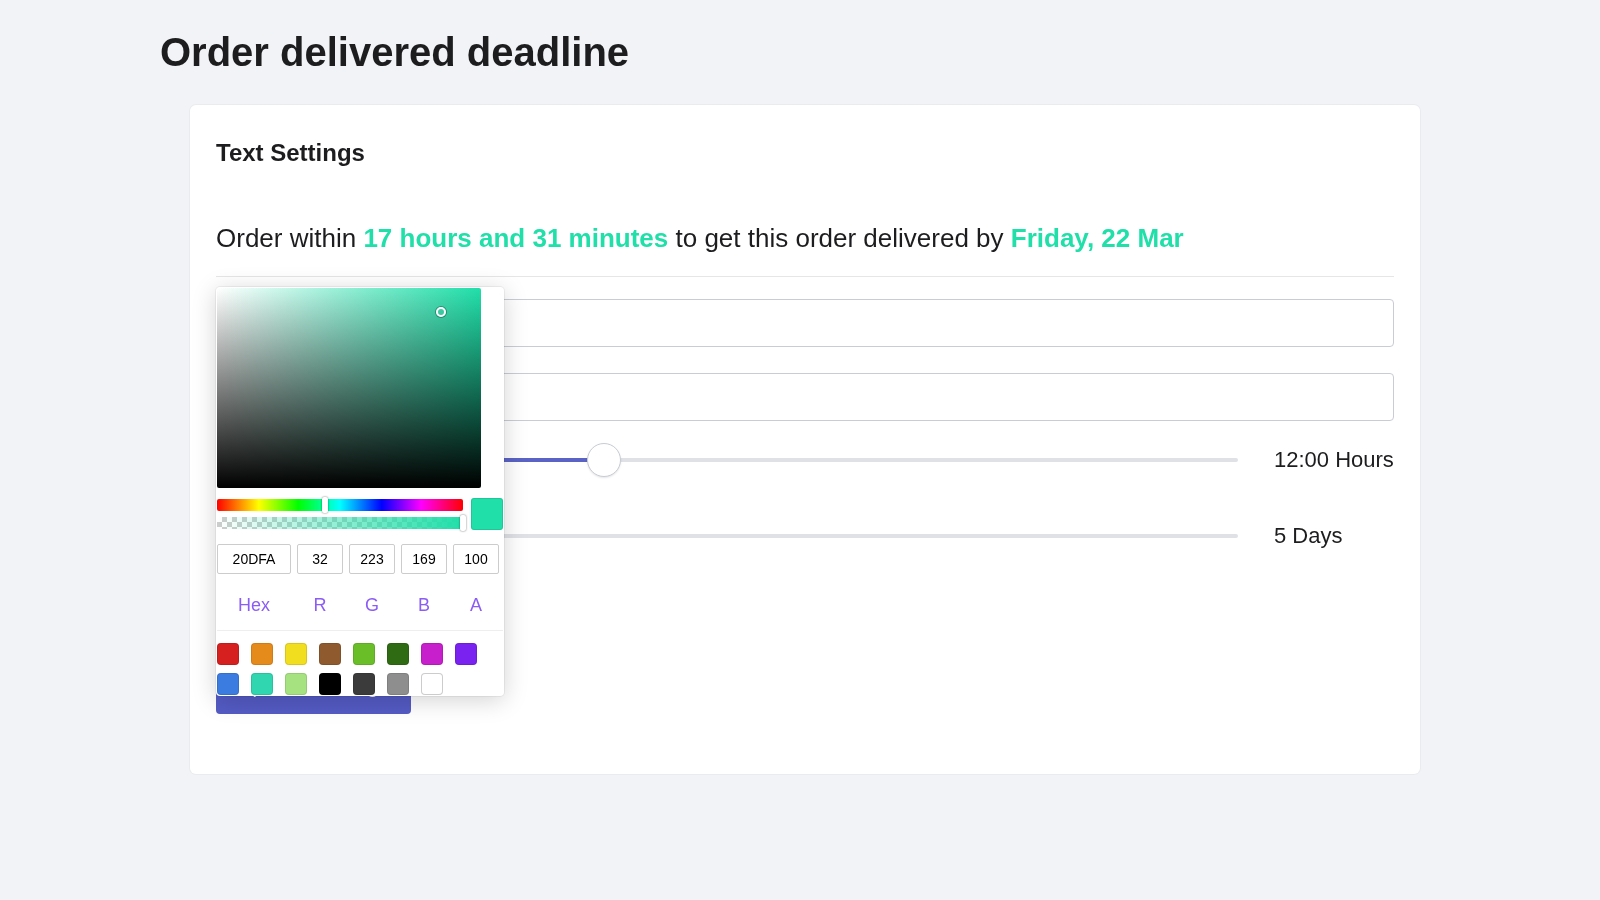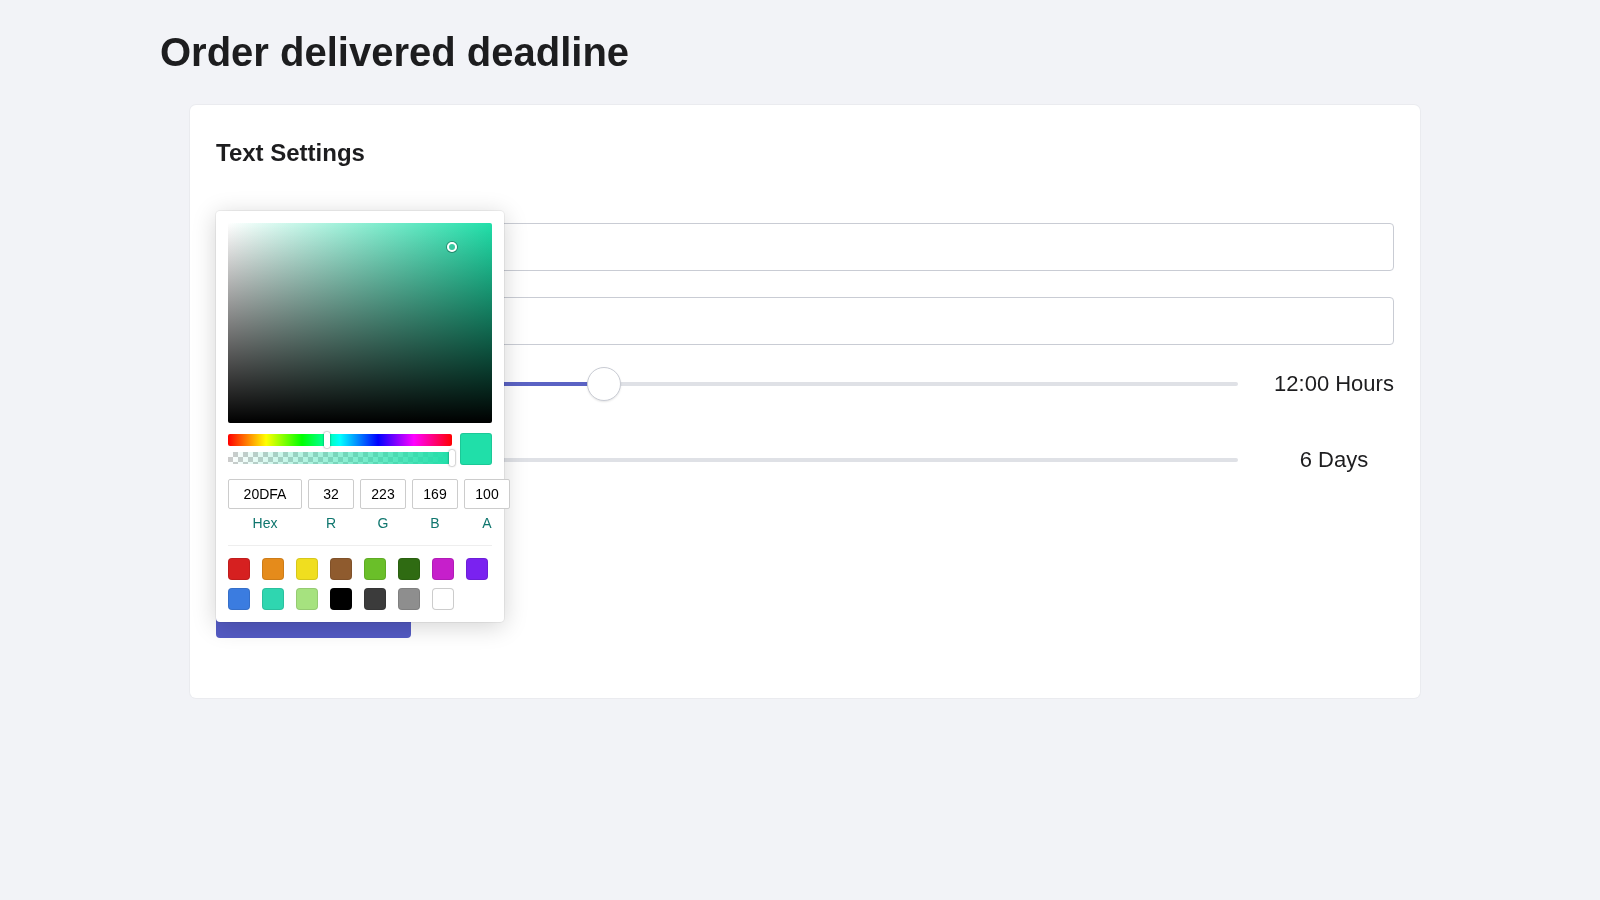--- a/index.html
+++ b/index.html
@@ -71,21 +71,21 @@
   .slider-thumb {
     position: absolute;
     top: 50%;
     width: 34px; height: 34px;
     background: #fff;
     border: 1px solid #c9ccd4;
     border-radius: 50%;
     transform: translate(-50%, -50%);
     box-shadow: 0 1px 2px rgba(0,0,0,0.1);
   }
-  .slider-value { font-size: 22px; white-space: nowrap; min-width: 120px; text-align: center; }
+  .slider-value { font-size: 22px; white-space: nowrap; min-width: 120px; text-align: left; }
   .highlight-row {
     display: flex; align-items: center; gap: 20px; margin-bottom: 28px;
     font-size: 22px;
   }
   .color-swatch {
     width: 56px; height: 32px; border-radius: 3px;
     border: 1px solid #dcdde1;
     padding: 3px;
     display: flex;
   }
@@ -101,21 +101,21 @@
   }
   
   .color-popover {
     position: absolute;
     left: 0px;
     top: -12px;
     width: 288px;
     background: #fff;
     border-radius: 4px;
     box-shadow: 0 4px 24px rgba(0,0,0,0.18), 0 0 0 1px rgba(0,0,0,0.05);
-    padding: 12px;
+    padding: 1px;
     z-index: 5;
   }
   .sat-val {
     width: 264px; height: 200px;
     position: relative;
     border-radius: 2px;
     background:
       linear-gradient(to top, #000, rgba(0,0,0,0)),
       linear-gradient(to right, #fff, #20dfa9);
   }
@@ -159,21 +159,21 @@
     box-shadow: inset 0 0 0 1px rgba(0,0,0,0.1);
   }
   .cp-inputs { display:flex; gap:6px; margin-top:14px; }
   .cp-col { display:flex; flex-direction:column; align-items:center; }
   .cp-col input {
     width: 46px; height:30px; text-align:center;
     border:1px solid #ccc; border-radius:2px; font-size:14px;
     padding:0 3px;
   }
   .cp-col.hex input { width: 74px; }
-  .cp-col span { font-size:14px; color:#0f766e; margin-top:6px; }
+  .cp-col span { font-size:18px; color:#8b5cf6; margin-top:21px; }
   .cp-swatches {
     display:grid;
     grid-template-columns: repeat(8, 26px);
     gap:8px;
     margin-top:14px;
     padding-top:12px;
     border-top:1px solid #eee;
   }
   .cp-sw {
     width:22px; height:22px; border-radius:4px;
@@ -183,39 +183,42 @@
 </style>
 </head>
 <body>
 
 <h1 class="page-title">Order delivered deadline</h1>
 
 <div class="card">
 
   <div class="section-title">Text Settings</div>
 
+  <div class="preview-text">
+    <span>Order within </span><span class="hl">17 hours and 31 minutes</span><span> to get this order delivered by </span><span class="hl">Friday, 22 Mar</span>
+  </div>
 
   <div class="form-area">
 
     <input class="text-input" type="text" value="" style="">
     <input class="text-input" type="text" value="" style="">
 
     <div class="slider-row">
       <div class="slider-track">
         <div class="slider-fill" style="width:38%"></div>
         <div class="slider-thumb" style="left:38%"></div>
       </div>
       <div class="slider-value">12:00 Hours</div>
     </div>
 
     <div class="slider-row">
       <div class="slider-track">
         <div class="slider-fill" style="width:0%"></div>
       </div>
-      <div class="slider-value">6 Days</div>
+      <div class="slider-value">5 Days</div>
     </div>
 
     <div class="highlight-row">
       <span>Highlight Color</span>
       <div class="color-swatch">
         <div class="color-swatch-inner" style="background:#20dfa9"></div>
       </div>
     </div>
 
     <button class="primary-button">Update Message</button>

